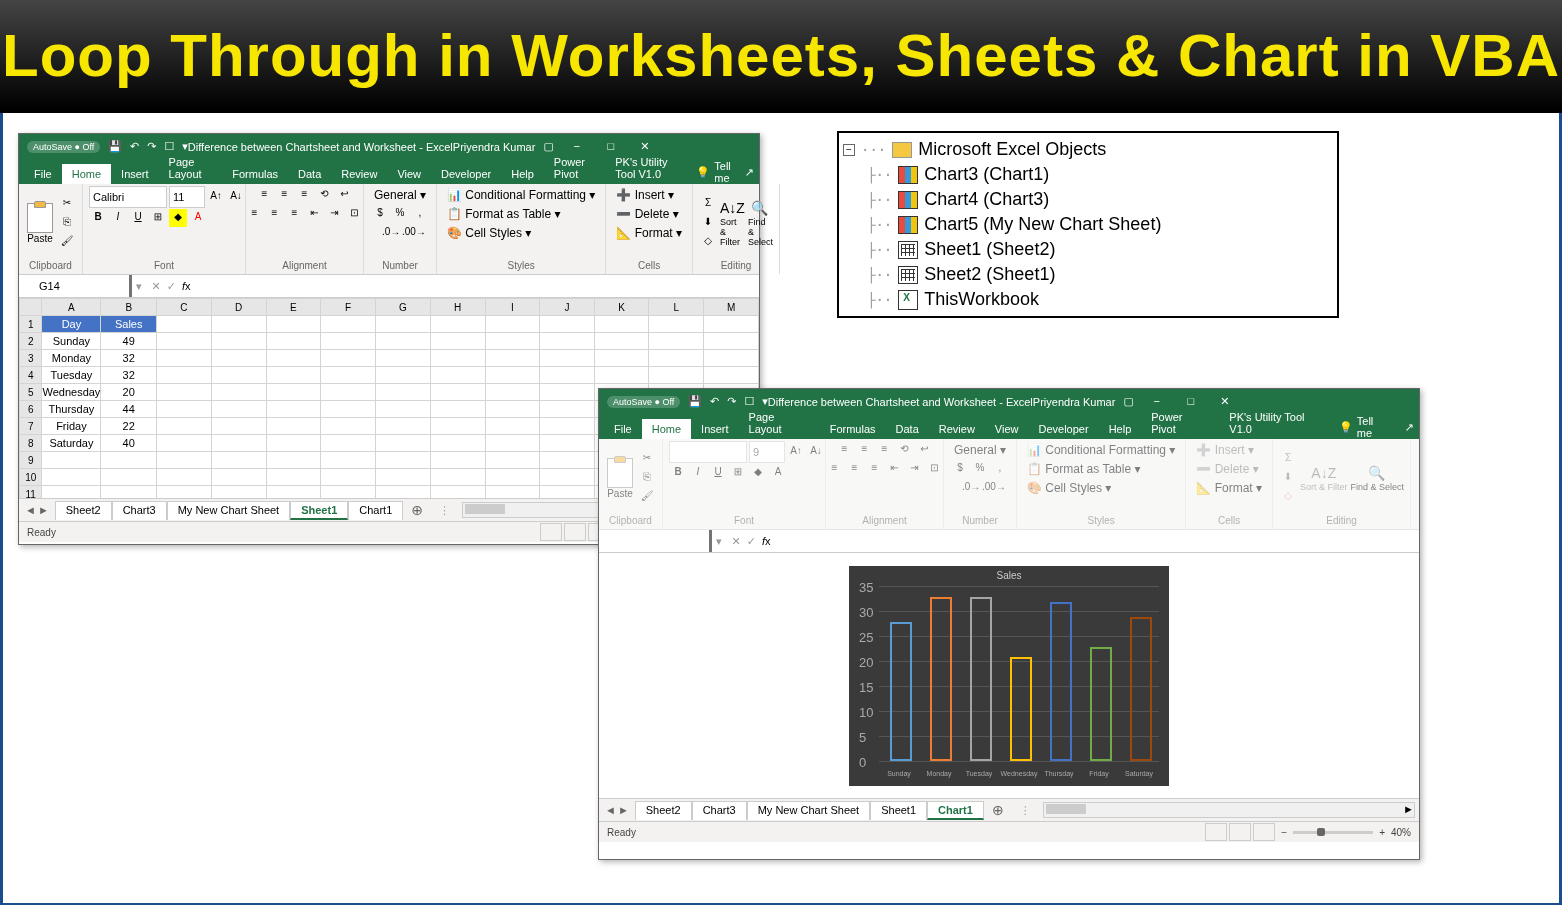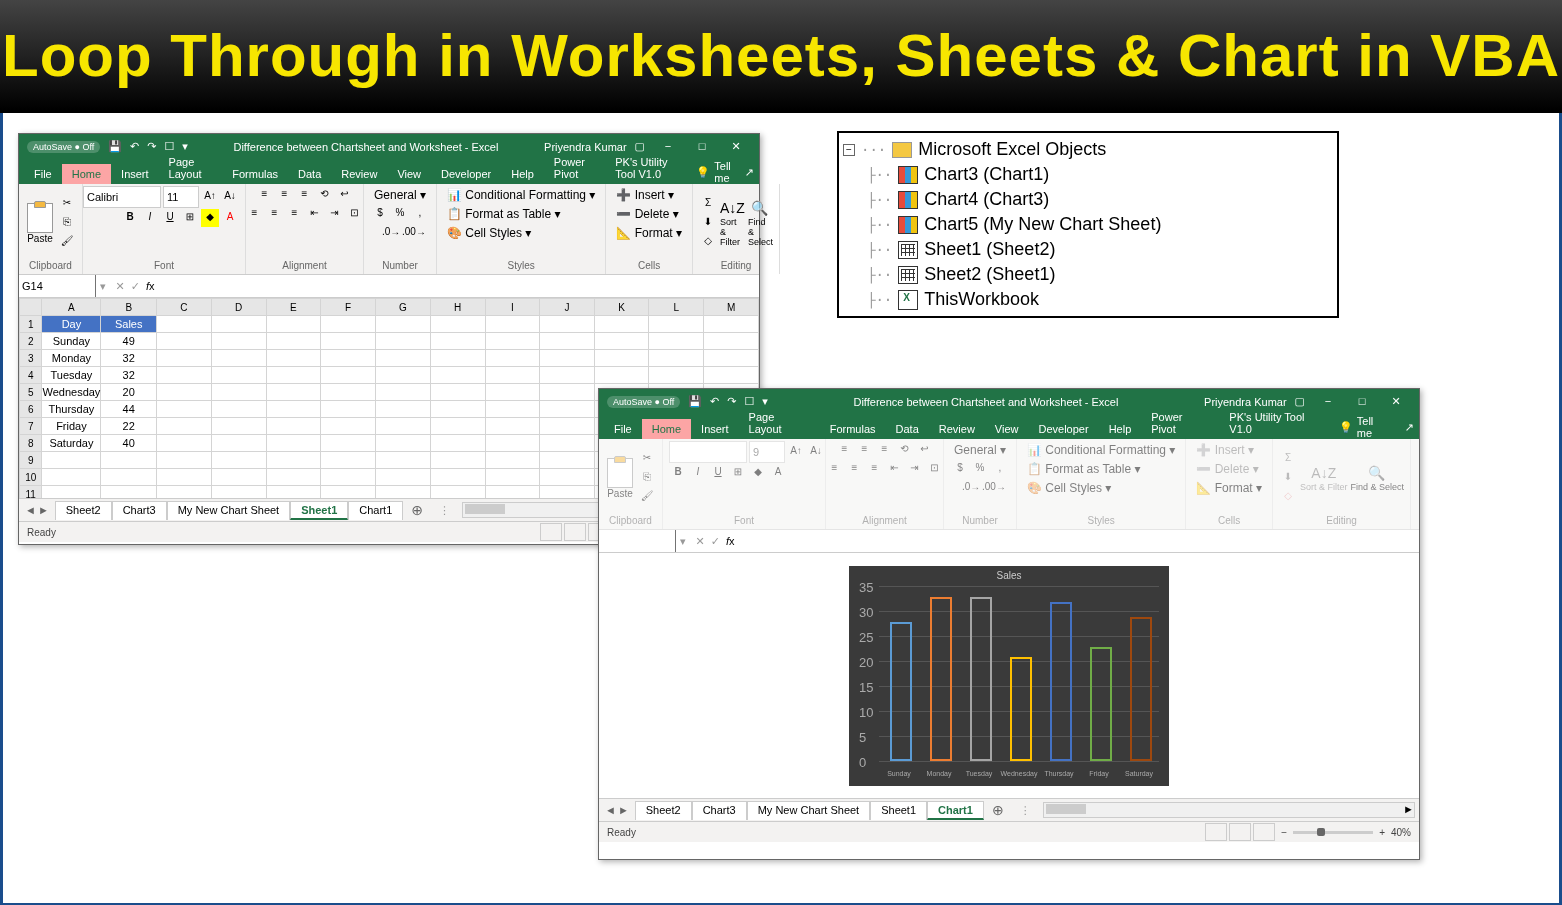--- a/index.html
+++ b/index.html
@@ -2,45 +2,45 @@
 <html><head>
 <meta charset="utf-8">
 <style>
 body{margin:0;font-family:'Segoe UI',Arial,sans-serif;background:#fff;width:1562px;height:905px;overflow:hidden;position:relative}
 .banner{background:linear-gradient(to bottom,#444,#000);height:110px;display:flex;align-items:center;justify-content:center;border-bottom:3px solid #000}
 .banner-text{color:#f7e600;font-size:60px;font-weight:700;letter-spacing:1px}
 .content{position:relative;background:#fff;height:790px;border:3px solid #1a4d8c;border-top:none}
 .excel-window{position:absolute;background:#fff;border:1px solid #666;box-shadow:2px 2px 6px rgba(0,0,0,.3)}
 .win1{left:15px;top:20px;width:740px;height:410px}
 .win2{left:595px;top:275px;width:820px;height:470px}
-.titlebar{background:#217346;height:25px;display:flex;align-items:center;color:#fff;font-size:11px;padding:0 8px;justify-content:space-between}
+.titlebar{background:#217346;height:25px;display:flex;align-items:center;color:#fff;font-size:11px;padding:0 8px;}
 .titlebar .l,.titlebar .r{display:flex;align-items:center;gap:8px}
 .autosave{background:rgba(255,255,255,.2);padding:1px 6px;border-radius:8px;font-size:9px}
 .win-ctrl{display:flex;gap:4px}
 .win-ctrl span{width:30px;text-align:center;cursor:pointer}
 .ribbon-tabs{background:#217346;height:25px;display:flex;align-items:end;padding:0 5px;font-size:11px;color:#fff}
 .ribbon-tab{padding:4px 10px;cursor:pointer}
-.ribbon-tab.active{background:#fca5a5;color:#217346}
+.ribbon-tab.active{background:#ffffff;color:#217346}
 .ribbon-tab.file{background:transparent}
 .tell-me{margin-left:auto;display:flex;align-items:center;gap:4px}
 .ribbon{background:#f3f2f1;height:90px;border-bottom:1px solid #ccc;display:flex;font-size:10px}
 .rgroup{border-right:1px solid #ddd;padding:2px 6px;display:flex;flex-direction:column;justify-content:space-between;position:relative}
 .rgroup-label{text-align:center;color:#666;font-size:10px;padding-bottom:1px}
 .rgroup-content{flex:1;display:flex;align-items:center;gap:3px}
 .btn{border:1px solid transparent;padding:1px 3px;font-size:12px;cursor:pointer;white-space:nowrap}
 .paste-btn{display:flex;flex-direction:column;align-items:center;padding:2px}
 .paste-icon{width:24px;height:28px;background:#fff;border:1px solid #999;position:relative}
 .paste-icon::before{content:'';position:absolute;top:-3px;left:6px;width:10px;height:5px;background:#f4b942;border:1px solid #999;border-radius:2px 2px 0 0}
 .font-sel{border:1px solid #ccc;background:#fff;padding:1px 3px;font-size:11px;height:18px;width:70px}
 .size-sel{border:1px solid #ccc;background:#fff;padding:1px 3px;font-size:11px;height:18px;width:28px}
 .tiny-btn{width:16px;height:16px;border:1px solid transparent;font-size:10px;text-align:center;line-height:14px;cursor:pointer}
 .vstack{display:flex;flex-direction:column;gap:1px}
 .hstack{display:flex;gap:2px;align-items:center}
 .namebox-row{height:22px;display:flex;align-items:center;border-bottom:1px solid #ccc;background:#fff;font-size:11px}
-.namebox{width:70px;border-right:1px solid #737373;padding:0 3px;height:100%;display:flex;align-items:center}
+.namebox{width:70px;border-right:3px solid #737373;padding:0 20px;height:100%;display:flex;align-items:center}
 .fx-area{display:flex;align-items:center;gap:6px;padding:0 6px;flex:1}
 .grid-area{overflow:auto;position:relative;background:#fff}
 .grid-table{border-collapse:collapse;font-size:11px}
 .grid-table th,.grid-table td{border:1px solid #d4d4d4;padding:0;height:16px;text-align:center;font-weight:400}
 .col-h{background:#e6e6e6;width:56px;font-size:10px}
 .row-h{background:#e6e6e6;width:22px;font-size:10px}
 .corner{background:#e6e6e6;width:22px}
 .hdr-cell{background:#4472c4;color:#fff;font-weight:600}
 .sheet-tabs{height:22px;display:flex;align-items:center;border-top:1px solid #ccc;background:#f3f2f1;font-size:11px}
 .tab-nav{display:flex;gap:2px;padding:0 6px;color:#666}
@@ -135,21 +135,21 @@
           </div>
           <div class="vstack">
             <span class="tiny-btn">✂</span>
             <span class="tiny-btn">⎘</span>
             <span class="tiny-btn">🖌</span>
           </div>
         </div>
         <div class="rgroup-label">Clipboard</div>
       </div>
       <div class="rgroup" style="width:150px">
-        <div class="rgroup-content vstack" style="align-items:flex-end">
+        <div class="rgroup-content vstack" style="align-items:flex-start">
           <div class="hstack">
             <input class="font-sel" value="Calibri" style="">
             <input class="size-sel" value="11" style="">
             <span class="tiny-btn">A↑</span>
             <span class="tiny-btn">A↓</span>
           </div>
           <div class="hstack">
             <span class="tiny-btn"><b>B</b></span>
             <span class="tiny-btn"><i>I</i></span>
             <span class="tiny-btn"><u>U</u></span>

